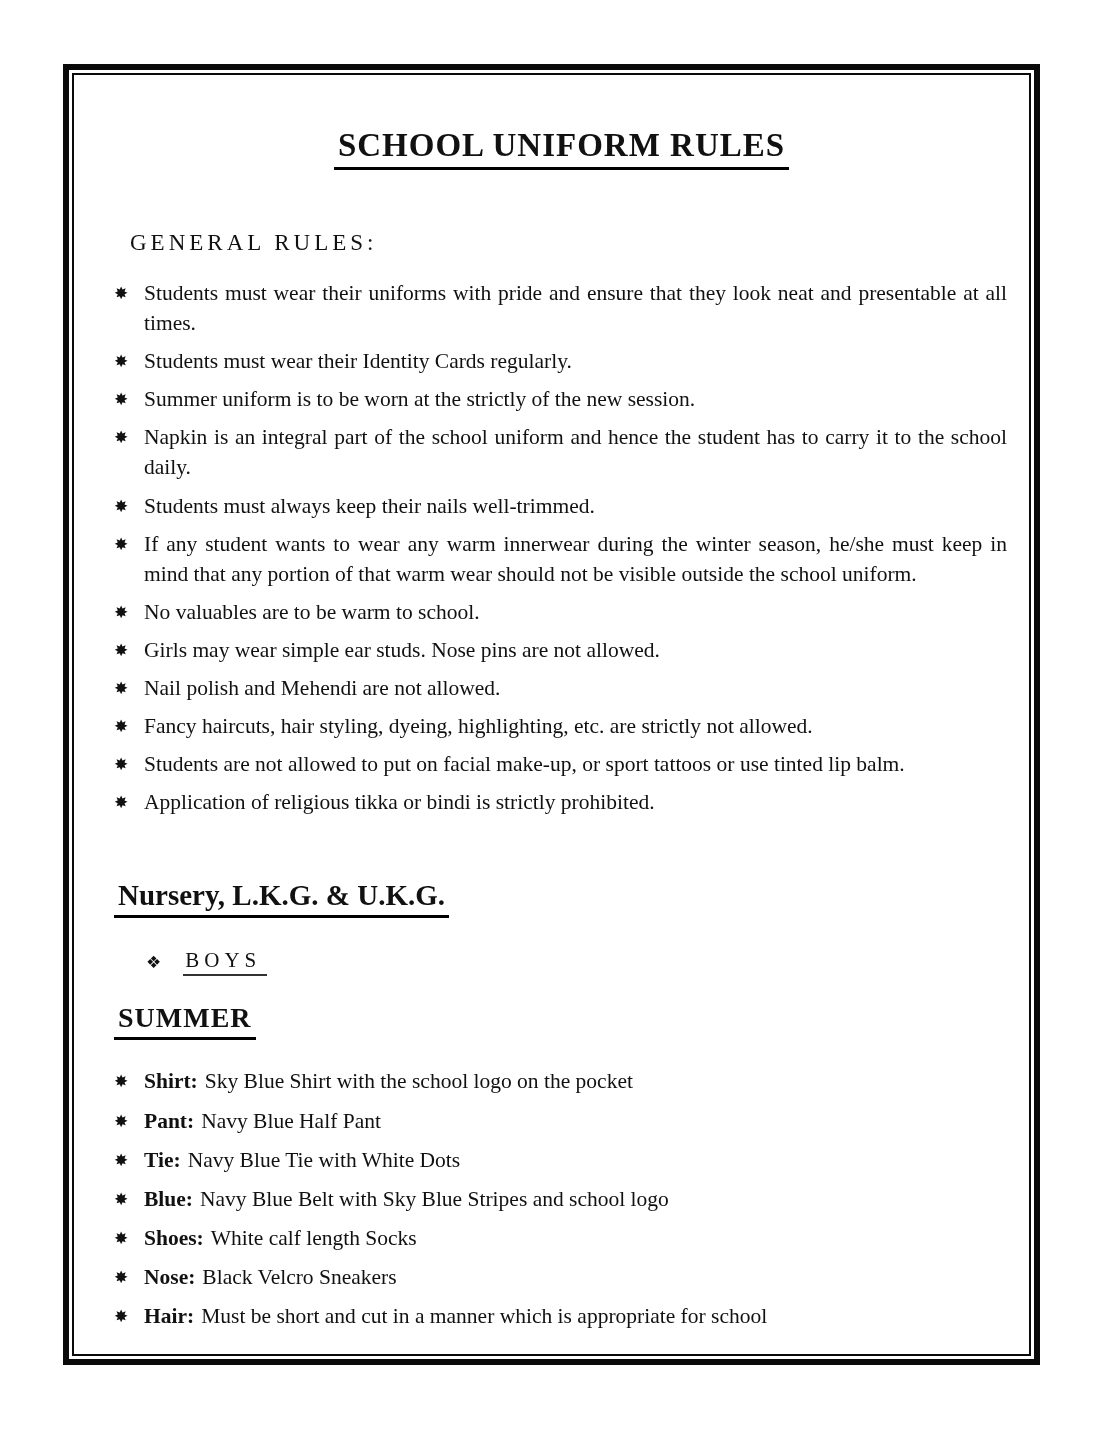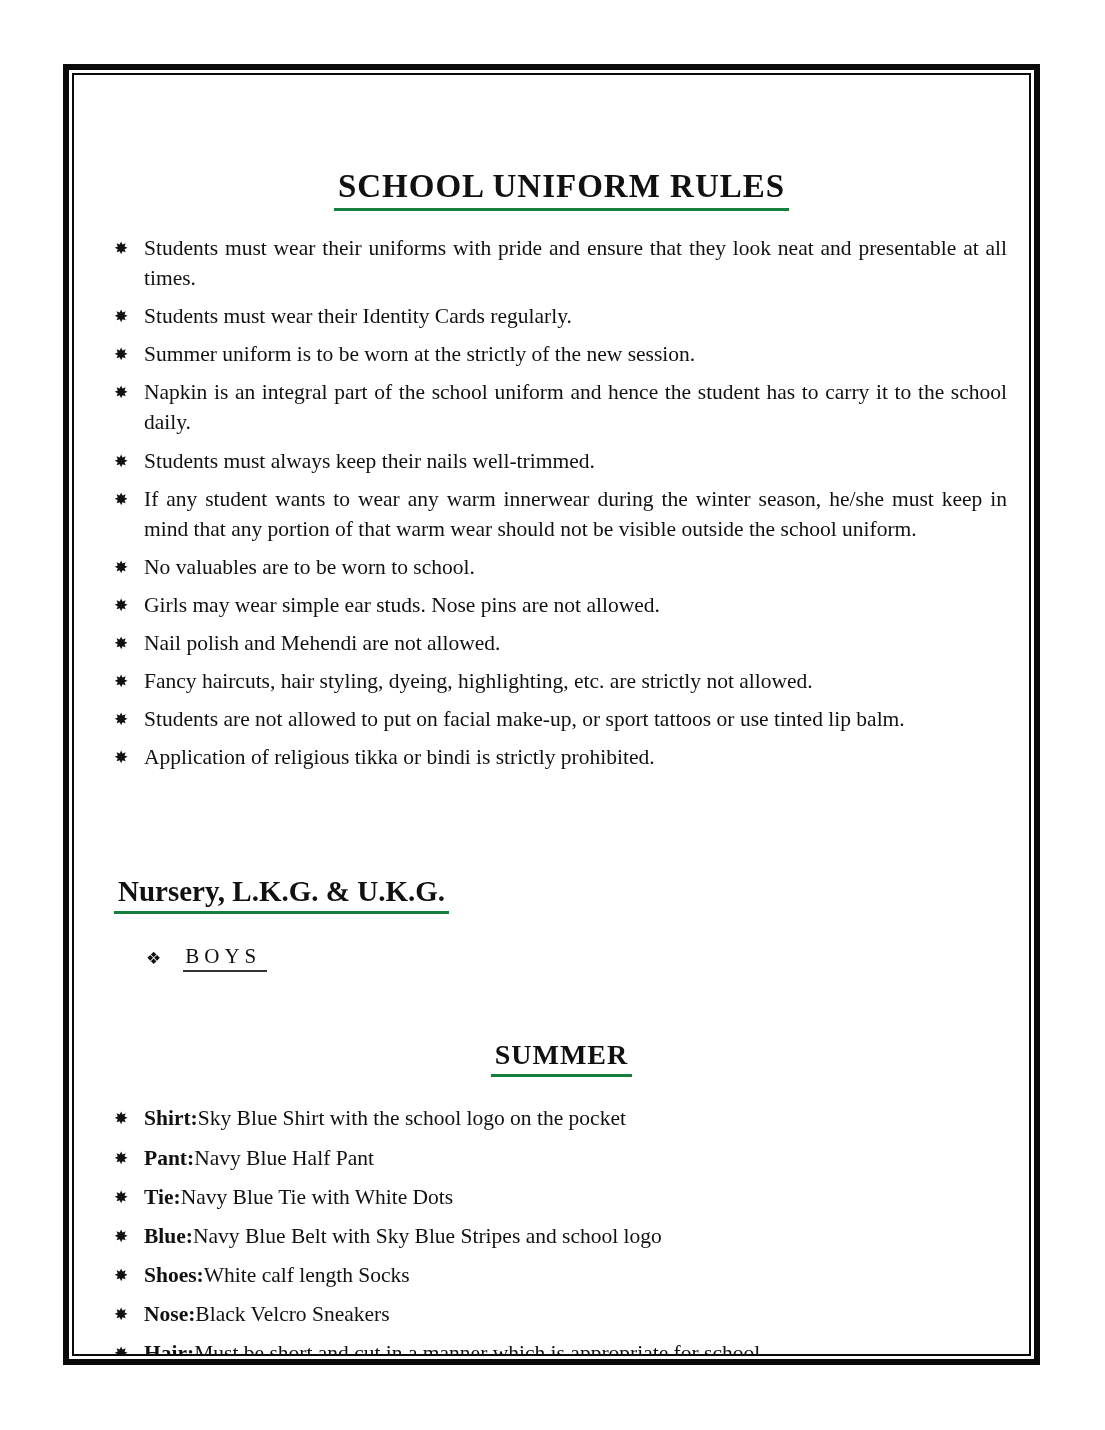--- a/index.html
+++ b/index.html
@@ -36,23 +36,22 @@
   }
   .title {
     margin: 0;
     text-align: center;
     font-size: 33px;
     font-weight: bold;
     letter-spacing: 1px;
   }
   .u-thick {
     display: inline-block;
-    border-bottom: 3px solid #15803d;
+    border-bottom: 3px solid #000000;
     padding: 0 4px 3px 4px;
-    margin-top: 41px;
   }
   .gen-heading {
     margin: 60px 0 0 16px;
     font-size: 23px;
     letter-spacing: 4px;
   }
   ul.rules {
     list-style: none;
     margin: 22px 0 0 0;
     padding: 0;
@@ -93,44 +92,45 @@
     font-size: 17px;
     margin-right: 22px;
   }
   .boys-label {
     letter-spacing: 5px;
     border-bottom: 2px solid #333333;
     padding: 0 6px 1px 2px;
   }
   .summer-heading {
     margin: 26px 0 0 0;
-    text-align: center;
     font-size: 28px;
     font-weight: bold;
     letter-spacing: 1px;
   }
   ul.rules.summer {
     margin-top: 26px;
   }
   ul.rules.summer li {
     margin-bottom: 9px;
   }
   .item-label {
     font-weight: bold;
+    margin-right: 7px;
   }
 </style>
 </head>
 <body>
 
 <div class="page">
   <div class="frame-outer">
     <div class="frame-inner">
 
       <h1 class="title"><span class="u-thick">SCHOOL UNIFORM RULES</span></h1>
 
+      <div class="gen-heading">GENERAL RULES:</div>
 
       <ul class="rules">
         <li>
             <span class="bullet">✸</span>
             <span class="li-text">Students must wear their uniforms with pride and ensure that they look neat and presentable at all times.</span>
           </li>
         <li>
             <span class="bullet">✸</span>
             <span class="li-text">Students must wear their Identity Cards regularly.</span>
           </li>
@@ -145,21 +145,21 @@
         <li>
             <span class="bullet">✸</span>
             <span class="li-text">Students must always keep their nails well-trimmed.</span>
           </li>
         <li>
             <span class="bullet">✸</span>
             <span class="li-text">If any student wants to wear any warm innerwear during the winter season, he/she must keep in mind that any portion of that warm wear should not be visible outside the school uniform.</span>
           </li>
         <li>
             <span class="bullet">✸</span>
-            <span class="li-text">No valuables are to be worn to school.</span>
+            <span class="li-text">No valuables are to be warm to school.</span>
           </li>
         <li>
             <span class="bullet">✸</span>
             <span class="li-text">Girls may wear simple ear studs. Nose pins are not allowed.</span>
           </li>
         <li>
             <span class="bullet">✸</span>
             <span class="li-text">Nail polish and Mehendi are not allowed.</span>
           </li>
         <li>

